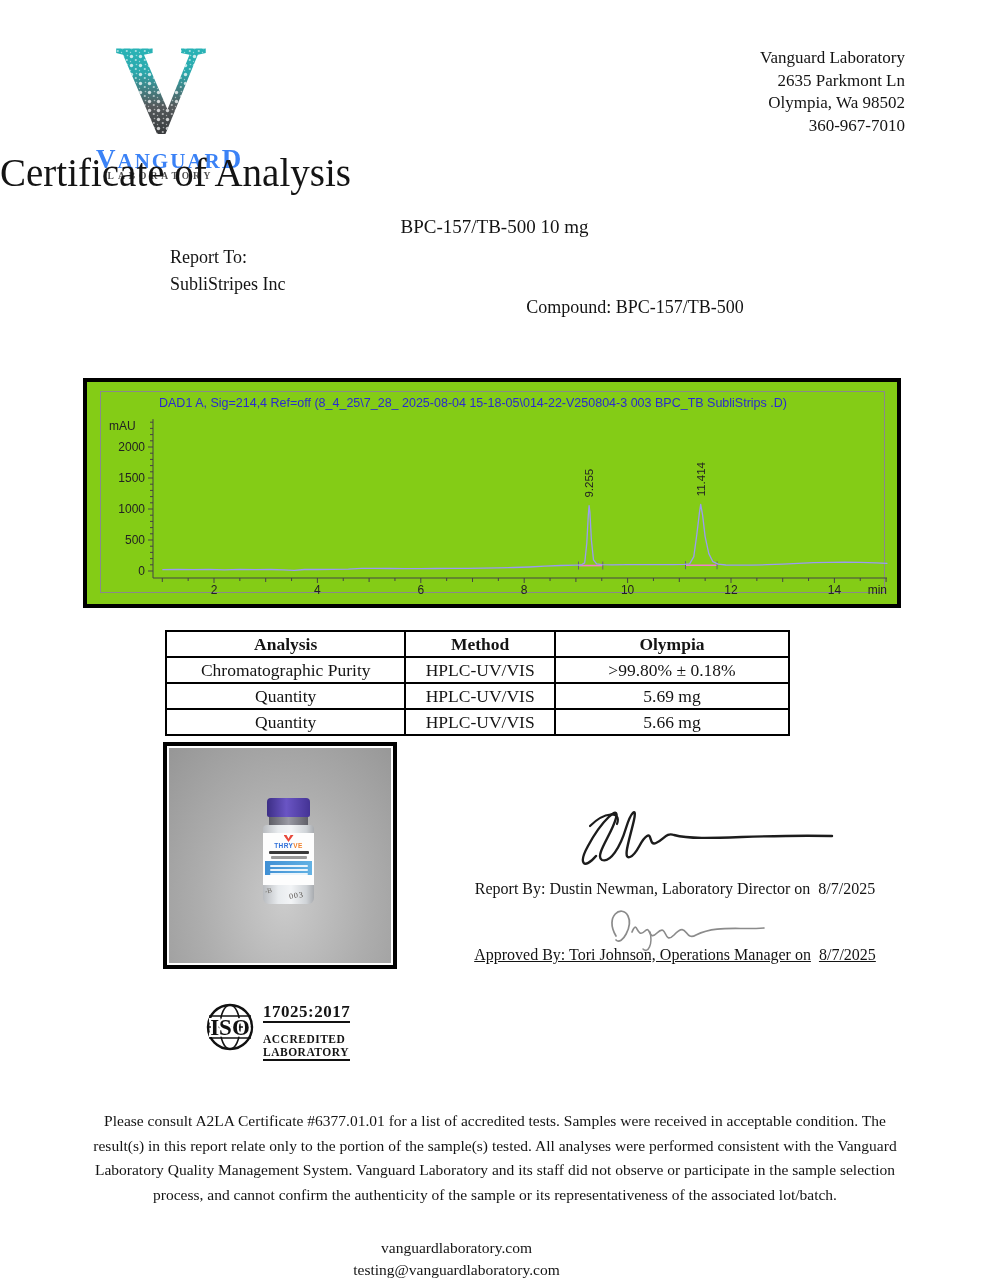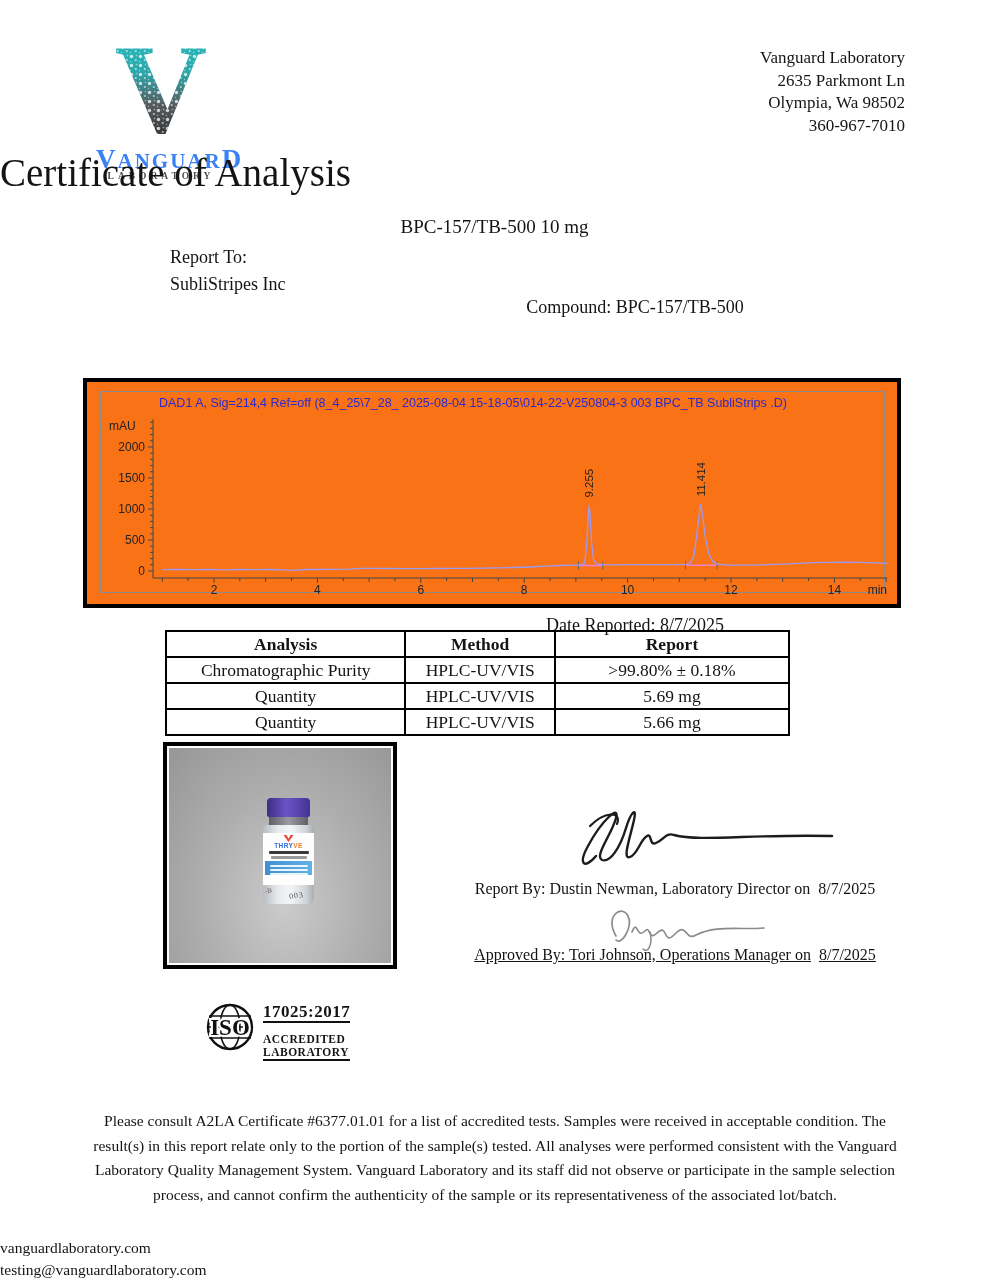--- a/index.html
+++ b/index.html
@@ -16,21 +16,21 @@
 
   .doc-title { position:absolute; left:0; top:150px; width:989px; text-align:left; font-size:39px; }
   .doc-subtitle { position:absolute; left:0; top:216px; width:989px; text-align:center; font-size:19px; }
 
   
   .report-to { position:absolute; left:170px; top:244px; font-size:18px; line-height:26.5px; }
   .report-to .client { font-weight:normal; }
   .info-fields { position:absolute; left:400px; top:241px; width:470px; text-align:center; font-size:18px; line-height:26.5px; white-space:pre-wrap; }
 
   
-  .chrom-frame { position:absolute; left:83px; top:378px; width:818px; height:230px; border:4px solid #000; background:#f97316; }
+  .chrom-frame { position:absolute; left:83px; top:378px; width:818px; height:230px; border:4px solid #000; background:#84cc16; }
   .chrom-inner { position:absolute; left:13px; top:9px; right:12px; bottom:11px; border:1px solid #8a8a8a; }
   .chrom-inner svg { position:absolute; left:0; top:0; }
   .chrom-title { position:absolute; left:58px; top:4px; font-family:"Liberation Sans", sans-serif; font-size:12.5px; color:#2a2ad0; white-space:nowrap; }
 
   
   table.results { position:absolute; left:165px; top:630px; width:625px; border-collapse:collapse; font-size:17.5px; }
   table.results th, table.results td { border:2px solid #000; text-align:center; padding:1px 12px; height:26px;margin-left:15px; }
   table.results th { font-weight:bold; }
   .col-analysis{ width:240px; } .col-method{ width:150px; } .col-result{ width:235px; }
 
@@ -63,21 +63,21 @@
 
   
   .iso-block { position:absolute; left:205px; top:1002px; display:flex; }
   .iso-text { margin-left:8px; font-family:"Liberation Serif", serif; }
   .iso-cert { font-weight:bold; font-size:17px; border-bottom:2px solid #111; line-height:19px; letter-spacing:.5px; }
   .iso-l1 { font-weight:bold; font-size:11.5px; letter-spacing:.5px; line-height:13px; margin-top:10px; }
   .iso-l2 { font-weight:bold; font-size:11.5px; letter-spacing:.5px; line-height:13px; border-bottom:2px solid #111; }
 
   .disclaimer { position:absolute; left:85px; top:1109px; width:820px; text-align:center; font-size:15.5px; line-height:24.5px; }
 
-  .footer { position:absolute; left:0; top:1237px; width:913px; text-align:left; font-size:15.5px; line-height:22px; }
+  .footer { position:absolute; left:0; top:1237px; width:913px; text-align:center; font-size:15.5px; line-height:22px; }
 </style>
 </head>
 <body>
 
 <div class="page">
 
   <div class="logo-block">
     <svg width="118" height="110" viewBox="0 0 118 110">
       <defs>
         <linearGradient id="vgrad" x1="0" y1="0" x2="0" y2="1">
@@ -112,21 +112,20 @@
 
   <div class="report-to">
     <div>Report To:</div>
     <div class="client">SubliStripes Inc</div>
   </div>
   <div class="info-fields">
     <div><span>Compound:</span> <span>BPC-157/TB-500</span></div>
     <div><span>Quantity:</span> <span>10 mg</span></div>
     <div><span>Laboratory ID:</span> <span>V250804-3 &nbsp;&nbsp; 003</span></div>
     <div><span>Lot Number:</span> <span>TSPON-2309A</span></div>
-    <div><span>Date Reported:</span> <span>8/7/2025</span></div>
   </div>
 
   <div class="chrom-frame">
     <div class="chrom-inner">
       <div class="chrom-title">DAD1 A, Sig=214,4 Ref=off (8_4_25\7_28_ 2025-08-04 15-18-05\014-22-V250804-3 003 BPC_TB SubliStrips .D)</div>
       <svg id="chromSvg" width="787" height="203" viewBox="0 0 787 203">
           <line x1="52" y1="27.099999999999994" x2="52" y2="186" stroke="#444" stroke-width="1"></line>
           <line x1="52" y1="186" x2="786" y2="186" stroke="#444" stroke-width="1"></line>
           <line x1="61.3" y1="186" x2="61.3" y2="190" stroke="#444" stroke-width="1"></line>
           <line x1="87.15" y1="186" x2="87.15" y2="189" stroke="#444" stroke-width="1"></line>
@@ -207,21 +206,21 @@
           <text x="603.7038" y="104.35" transform="rotate(-90 603.7038 104.35)" font-family="Liberation Sans, sans-serif" font-size="11.5" fill="#222">11.414</text>
         </svg>
     </div>
   </div>
 
   <table class="results">
     <thead>
       <tr>
         <th class="col-analysis">Analysis</th>
         <th class="col-method">Method</th>
-        <th class="col-result">Report</th>
+        <th class="col-result">Olympia</th>
       </tr>
     </thead>
     <tbody>
       <tr>
         <td>Chromatographic Purity</td>
         <td>HPLC-UV/VIS</td>
         <td>&gt;99.80% ± 0.18%</td>
       </tr>
       <tr>
         <td>Quantity</td>

